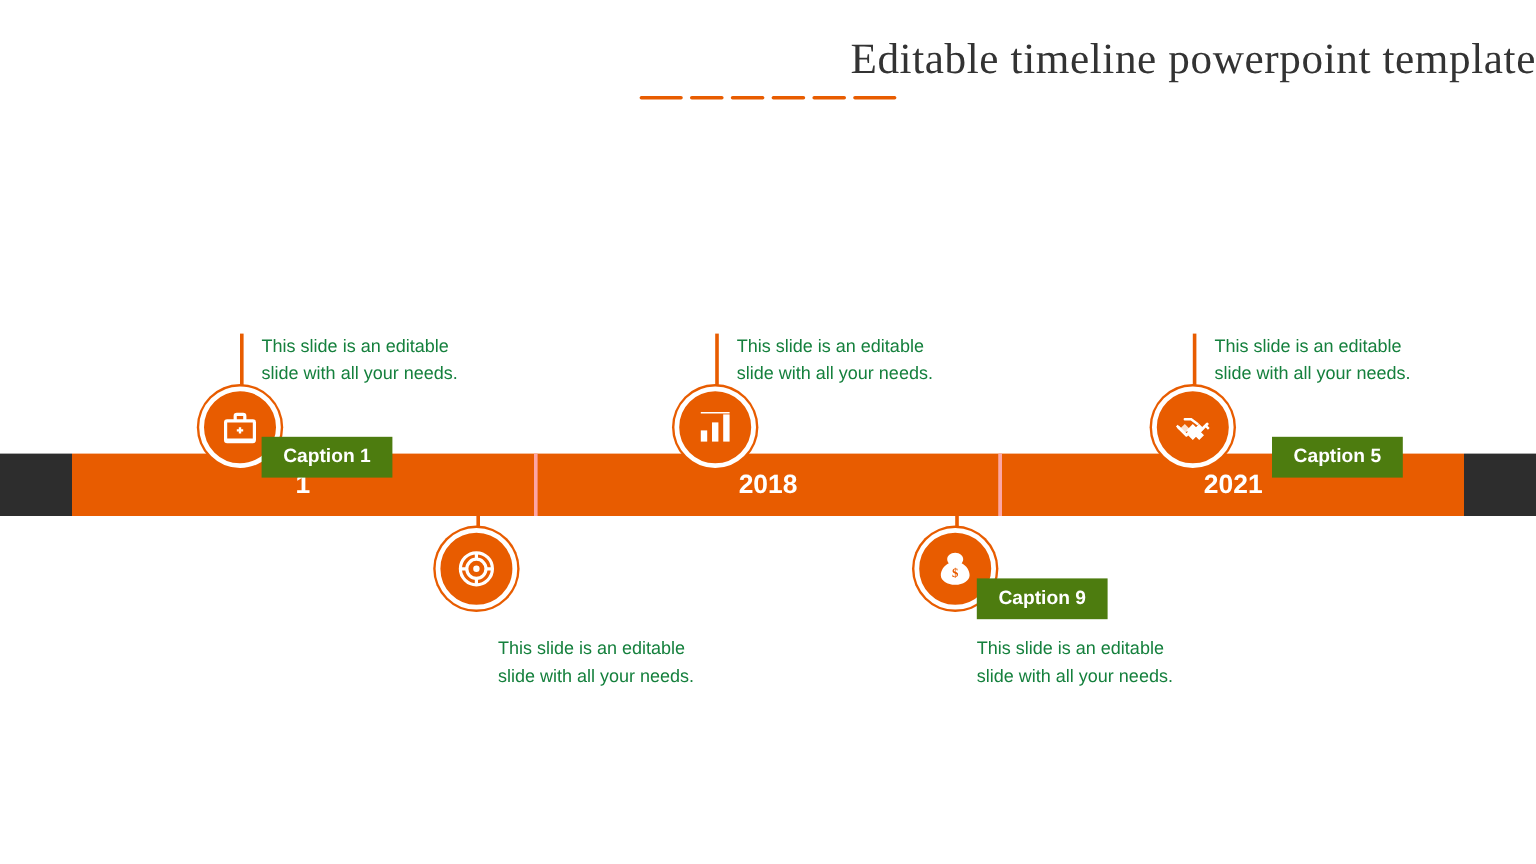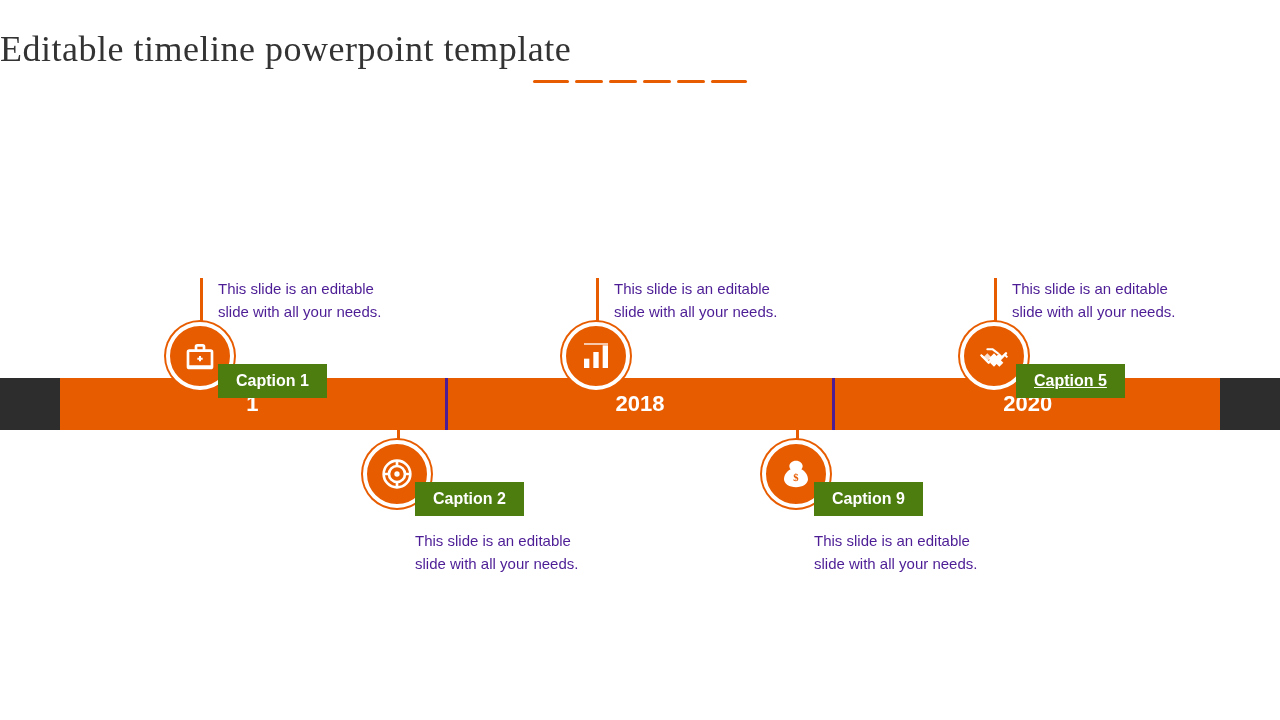--- a/index.html
+++ b/index.html
@@ -14,21 +14,21 @@
 
     .slide {
       width: 1280px;
       height: 720px;
       position: relative;
       background: #ffffff;
     }
 
     
     .title-section {
-      text-align: left;
+      text-align: right;
       padding-top: 28px;
     }
     .main-title {
       font-size: 36px;
       font-weight: 400;
       color: #333333;
       font-family: 'Georgia', serif;
       letter-spacing: 0.5px;
     }
     .title-underline {
@@ -72,21 +72,21 @@
     .bar-segment {
       flex: 1;
       background: #e85c00;
       display: flex;
       align-items: center;
       justify-content: center;
       color: white;
       font-size: 22px;
       font-weight: 700;
       font-family: Arial, sans-serif;
-      border-left: 3px solid #4c1d95;
+      border-left: 3px solid #fca5a5;
     }
     .bar-segment:first-of-type {
       border-left: none;
     }
     .bar-end-right {
       width: 60px;
       background: #2d2d2d;
       flex-shrink: 0;
     }
 
@@ -125,21 +125,21 @@
       font-weight: 700;
       font-family: Arial, sans-serif;
       padding: 8px 18px;
       white-space: nowrap;
     }
 
     
     .desc-text {
       position: absolute;
       font-size: 15px;
-      color: #4c1d95;
+      color: #15803d;
       font-family: Arial, sans-serif;
       line-height: 1.5;
     }
 
     
     
 
     
     .item1-circle { top: 192px; left: 166px; }
     .item1-connector { top: 148px; left: 200px; height: 104px; }
@@ -160,21 +160,21 @@
 
     
     .item4-circle { top: 310px; left: 762px; }
     .item4-connector { top: 300px; left: 796px; height: 76px; }
     .item4-caption { top: 352px; left: 814px; }
     .item4-desc { top: 400px; left: 814px; width: 170px; }
 
     
     .item5-circle { top: 192px; left: 960px; }
     .item5-connector { top: 148px; left: 994px; height: 104px; }
-    .item5-caption { top: 234px; left: 1016px; text-decoration: underline; }
+    .item5-caption { top: 234px; left: 1060px; }
     .item5-desc { top: 148px; left: 1012px; width: 170px; }
   </style>
 </head>
 <body>
 
 <div class="slide">
 
   <div class="title-section">
     <h1 class="main-title">Editable timeline powerpoint template</h1>
     <div class="title-underline">
@@ -189,21 +189,21 @@
 
   <div class="timeline-area">
 
     <div class="timeline-bar">
       <div class="bar-end-left"></div>
       <div class="bar-segment" style="border-left:none;">1</div>
       <div class="bar-segment">
         <span>2018</span>
       </div>
       <div class="bar-segment">
-        <span>2020</span>
+        <span>2021</span>
       </div>
       <div class="bar-end-right"></div>
     </div>
 
     <div class="connector item1-connector"></div>
     <div class="circle item1-circle">
 
       <svg viewBox="0 0 24 24">
         <path d="M20 7h-4V5a2 2 0 0 0-2-2h-4a2 2 0 0 0-2 2v2H4a2 2 0 0 0-2 2v11a2 2 0 0 0 2 2h16a2 2 0 0 0 2-2V9a2 2 0 0 0-2-2zm-10-2h4v2h-4V5zm10 14H4V9h16v10z"></path>
         <path d="M12 12v4M10 14h4" stroke="white" stroke-width="1.5" fill="none"></path>
@@ -218,23 +218,20 @@
 
     <div class="connector item2-connector"></div>
     <div class="circle item2-circle">
 
       <svg viewBox="0 0 24 24">
         <circle cx="12" cy="12" r="10" fill="none" stroke="white" stroke-width="2"></circle>
         <circle cx="12" cy="12" r="6" fill="none" stroke="white" stroke-width="2"></circle>
         <circle cx="12" cy="12" r="2" fill="white"></circle>
         <path d="M12 2v4M12 18v4M2 12h4M18 12h4" stroke="white" stroke-width="2"></path>
       </svg>
-    </div>
-    <div class="caption-label item2-caption">
-      <span>Caption 2</span>
     </div>
     <div class="desc-text item2-desc">
       <span>This slide is an editable slide with all your needs.</span>
     </div>
 
     <div class="connector item3-connector"></div>
     <div class="circle item3-circle">
 
       <svg viewBox="0 0 24 24">
         <rect x="3" y="14" width="4" height="7" fill="white"></rect>

